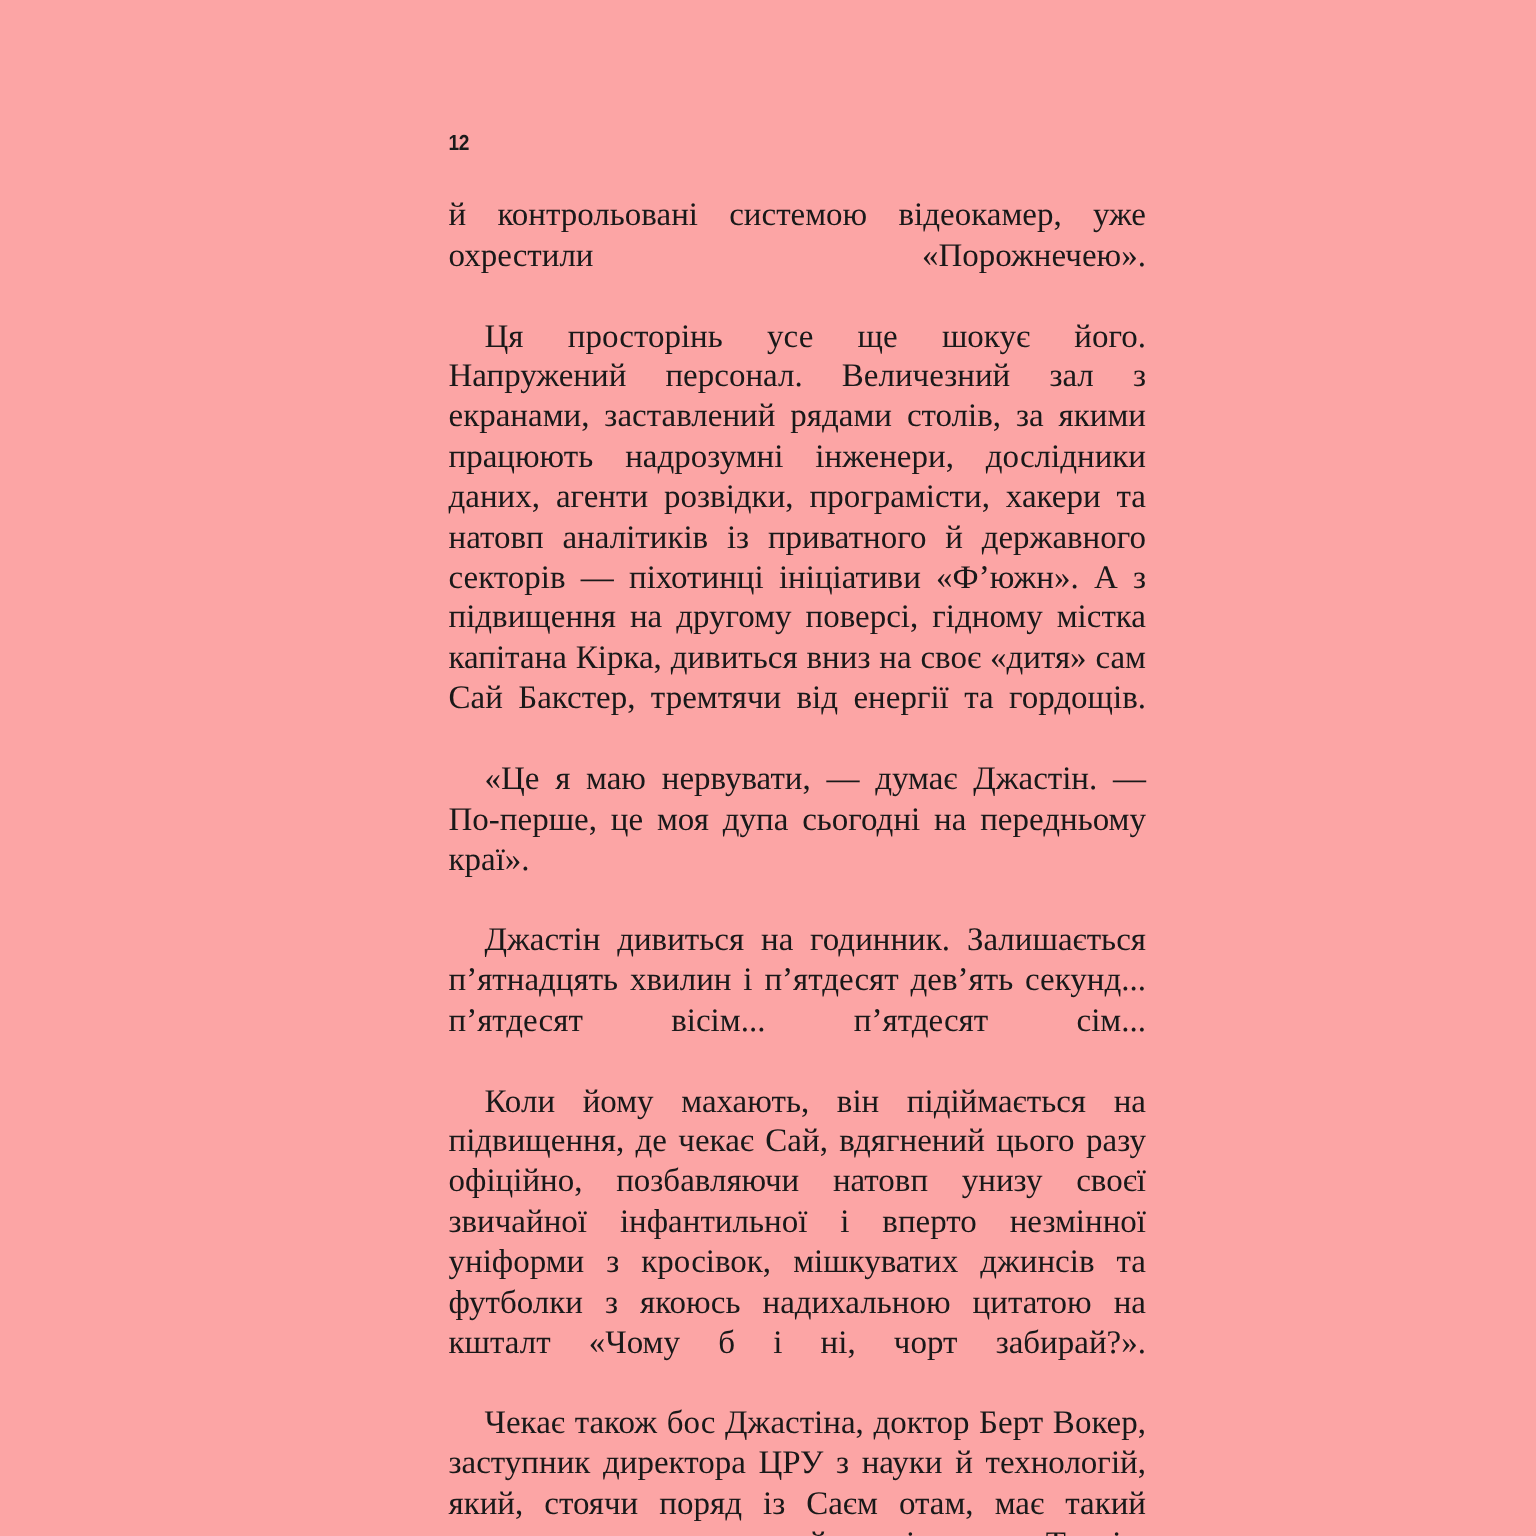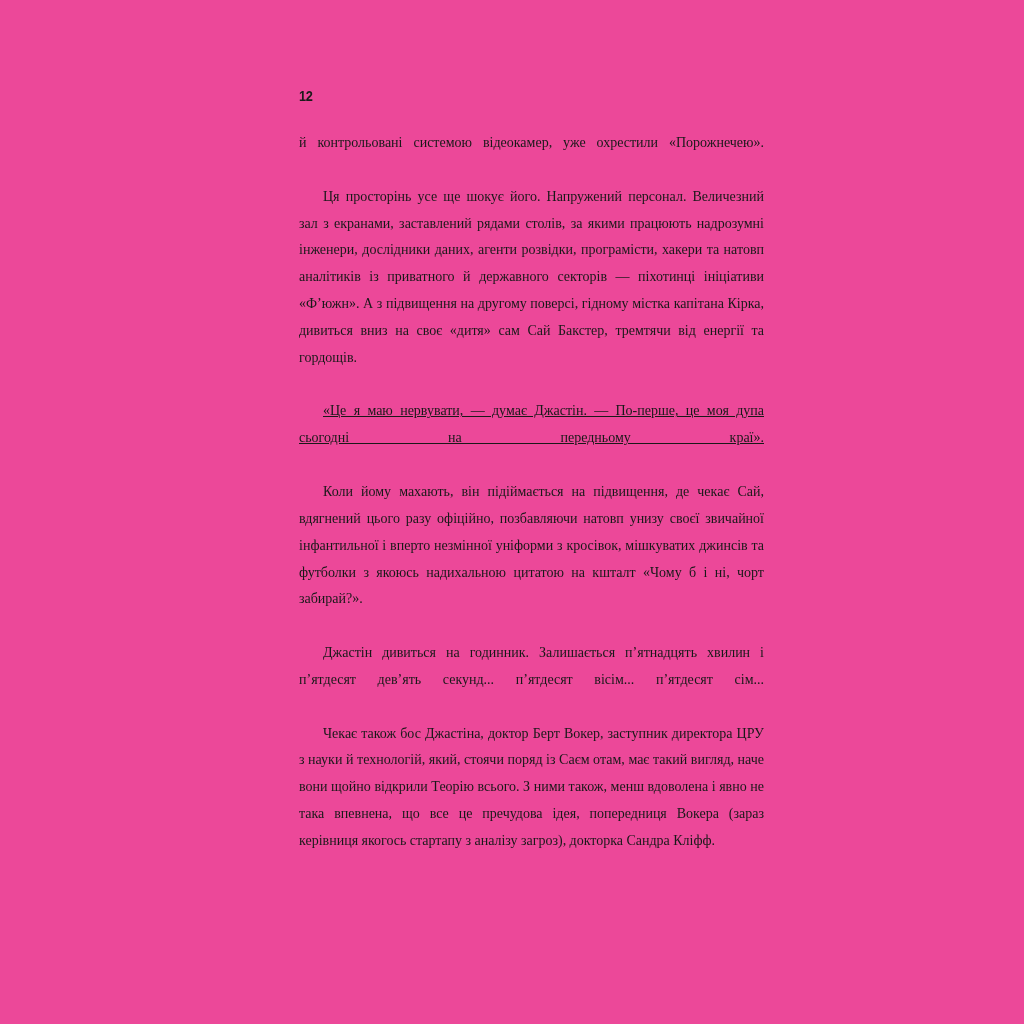--- a/index.html
+++ b/index.html
@@ -49,21 +49,21 @@
 
   
   .text-block {
     position: absolute;
     left: 299px;
     top: 130px;
     width: 465px;
   }
   .para {
     margin: 0;
-    font-size: 14px;
+    font-size: 22px;
     line-height: 26.85px;
     color: #191919;
     text-align: justify;
     text-justify: inter-word;
     text-indent: 24px;
     word-spacing: -0.1px;
     hyphens: manual;
   }
   .para.no-indent {
     text-indent: 0;
@@ -74,28 +74,28 @@
     display: inline-block;
     width: 100%;
   }
   .para.last-full::after {
     content: none;
   }
 </style>
 </head>
 <body>
 
-<div class="page" style="background: #ec4899;">
+<div class="page" style="background: #fca5a5;">
 
   <div class="folio-zone">
     <span class="folio">12</span>
   </div>
 
   <div class="text-block">
     <p class="para no-indent" style="color: rgb(25, 25, 25);">й контрольовані системою відеокамер, уже охрестили «Порожнечею».</p>
     <p class="para" style="color: rgb(25, 25, 25);">Ця просторінь усе ще шокує його. Напружений персонал. Величезний зал з екранами, заставлений рядами столів, за якими працюють надрозумні інженери, дослідники даних, агенти розвідки, програмісти, хакери та натовп аналітиків із приватного й державного секторів — піхотинці ініціативи «Ф’южн». А з підвищення на другому поверсі, гідному містка капітана Кірка, дивиться вниз на своє «дитя» сам Сай Бакстер, тремтячи від енергії та гордощів.</p>
-    <p class="para" style="color: rgb(25, 25, 25); text-decoration: underline;">«Це я маю нервувати, — думає Джастін. — По-перше, це моя дупа сьогодні на передньому краї».</p>
+    <p class="para" style="color: rgb(25, 25, 25);">«Це я маю нервувати, — думає Джастін. — По-перше, це моя дупа сьогодні на передньому краї».</p>
+    <p class="para" style="color: rgb(25, 25, 25);">Джастін дивиться на годинник. Залишається п’ятнадцять хвилин і п’ятдесят дев’ять секунд... п’ятдесят вісім... п’ятдесят сім...</p>
     <p class="para" style="color: rgb(25, 25, 25);">Коли йому махають, він підіймається на підвищення, де чекає Сай, вдягнений цього разу офіційно, позбавляючи натовп унизу своєї звичайної інфантильної і вперто незмінної уніформи з кросівок, мішкуватих джинсів та футболки з якоюсь надихальною цитатою на кшталт «Чому б і ні, чорт забирай?».</p>
-    <p class="para" style="color: rgb(25, 25, 25);">Джастін дивиться на годинник. Залишається п’ятнадцять хвилин і п’ятдесят дев’ять секунд... п’ятдесят вісім... п’ятдесят сім...</p>
     <p class="para last-full" style="color: rgb(25, 25, 25);">Чекає також бос Джастіна, доктор Берт Вокер, заступник директора ЦРУ з науки й технологій, який, стоячи поряд із Саєм отам, має такий вигляд, наче вони щойно відкрили Теорію всього. З ними також, менш вдоволена і явно не така впевнена, що все це пречудова ідея, попередниця Вокера (зараз керівниця якогось стартапу з аналізу загроз), докторка Сандра Кліфф.</p>
   </div>
 
 </div>
 
 </body></html>

